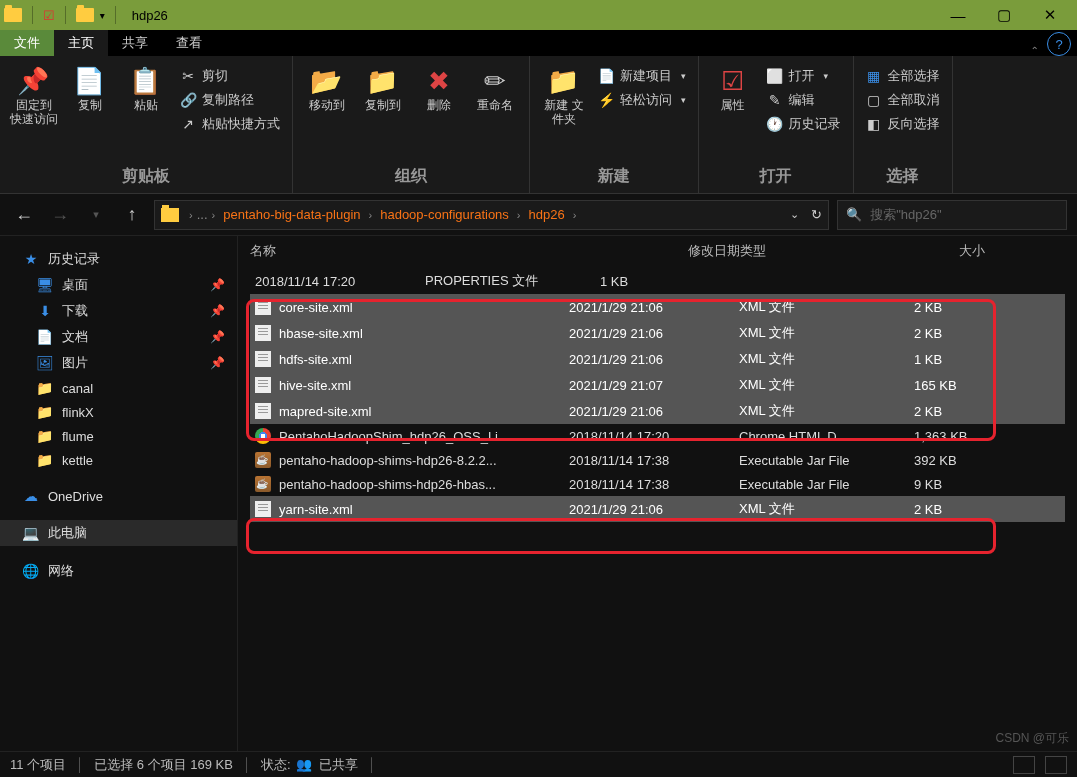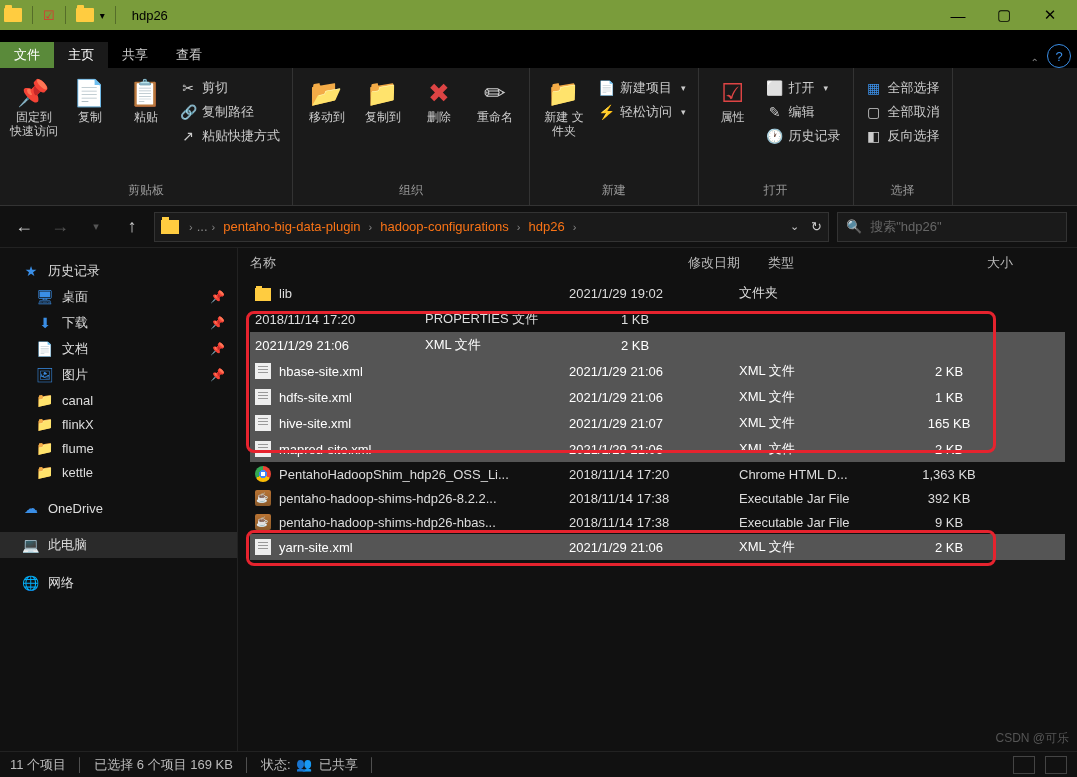--- a/index.html
+++ b/index.html
@@ -6,31 +6,31 @@
 body { background: #000; color: #ccc; width: 1077px; height: 777px; overflow: hidden; }
 .window { width: 100%; height: 100%; display: flex; flex-direction: column; background: #111; }
 .titlebar { height: 30px; background: #7a9c3b; display: flex; align-items: center; padding: 0 4px; color: #000; }
 .titlebar .qat { display: flex; align-items: center; gap: 6px; }
 .titlebar .icon-folder { width: 18px; height: 14px; background: #ffcc40; border-radius: 1px; position: relative; }
 .titlebar .icon-folder:before { content: ''; position: absolute; top: -3px; left: 1px; width: 7px; height: 3px; background: #ffcc40; border-radius: 1px 1px 0 0; }
 .titlebar .title-text { margin-left: 12px; font-size: 13px; }
 .titlebar .sep { width: 1px; height: 18px; background: rgba(0,0,0,.3); margin: 0 4px; }
 .titlebar .spacer { flex: 1; }
 .titlebar .sysbtn { width: 46px; height: 30px; display: flex; align-items: center; justify-content: center; font-size: 15px; color: #000; cursor: pointer; }
-.tabbar { height: 38px; background: #000; display: flex; align-items: flex-end; }
+.tabbar { height: 26px; background: #000; display: flex; align-items: flex-end; }
 .tabbar .ftab { height: 26px; padding: 0 14px; display: flex; align-items: center; color: #fff; background: #5a8a3a; font-size: 13px; }
 .tabbar .tab { height: 26px; padding: 0 14px; display: flex; align-items: center; color: #ccc; cursor: pointer; }
 .tabbar .tab.active { background: #1a1a1a; color: #fff; }
 .tabbar .spacer { flex: 1; }
 .tabbar .help { width: 24px; height: 24px; color: #3a8ee6; display: flex; align-items: center; justify-content: center; border: 1px solid #3a8ee6; border-radius: 50%; font-size: 13px; margin-right: 6px; cursor: pointer; }
 .tabbar .caret { color: #888; font-size: 10px; margin-right: 8px; cursor: pointer; }
 .ribbon { height: 138px; background: #1a1a1a; display: flex; border-bottom: 1px solid #333; }
 .rgroup { display: flex; flex-direction: column; padding: 4px 8px; border-right: 1px solid #333; }
 .rgroup .body { flex: 1; display: flex; align-items: flex-start; gap: 4px; padding-top: 4px; }
-.rgroup .label { text-align: center; color: #999; font-size: 12px; padding-bottom: 2px; }
+.rgroup .label { text-align: center; color: #999; font-size: 16px; padding-bottom: 2px; font-weight: bold; }
 .bigbtn { width: 52px; display: flex; flex-direction: column; align-items: center; gap: 4px; padding: 4px 2px; cursor: pointer; color: #ccc; }
 .bigbtn .ico { font-size: 26px; line-height: 1; }
 .bigbtn .txt { font-size: 12px; text-align: center; line-height: 1.2; }
 .smallcol { display: flex; flex-direction: column; gap: 4px; padding: 2px 0; }
 .smallbtn { display: flex; align-items: center; gap: 6px; color: #ccc; cursor: pointer; font-size: 12px; padding: 1px 4px; }
 .smallbtn .ico { width: 16px; text-align: center; font-size: 14px; }
 .addrbar { height: 42px; background: #111; display: flex; align-items: center; gap: 8px; padding: 6px 10px; border-bottom: 1px solid #222; }
 .navbtn { width: 28px; height: 28px; display: flex; align-items: center; justify-content: center; color: #ccc; font-size: 18px; cursor: pointer; }
 .navbtn.dim { color: #555; }
 .breadcrumb { flex: 1; height: 30px; border: 1px solid #333; background: #1a1a1a; display: flex; align-items: center; padding: 0 6px; gap: 2px; }
@@ -43,30 +43,30 @@
 .content { flex: 1; display: flex; overflow: hidden; background: #111; }
 .sidebar { width: 238px; background: #111; border-right: 1px solid #222; overflow-y: auto; padding: 10px 0; }
 .navitem { display: flex; align-items: center; gap: 8px; padding: 4px 10px 4px 36px; color: #ddd; cursor: pointer; position: relative; }
 .navitem.top { padding-left: 22px; }
 .navitem .pin { position: absolute; right: 12px; color: #777; font-size: 12px; }
 .navitem .ico { width: 18px; text-align: center; font-size: 14px; }
 .navitem.selected { background: #2a2a2a; }
 .cols { display: flex; padding: 6px 12px; color: #bbb; }
 .cols .c1 { flex: 0 0 320px; }
 .cols .c2 { flex: 0 0 170px; text-align: right; }
-.cols .c3 { flex: 0 0 175px; margin-left: 28px; }
+.cols .c3 { flex: 0 0 175px; }
 .cols .c4 { flex: 0 0 70px; text-align: right; }
 .filelist { flex: 1; overflow-y: auto; padding: 2px 12px; }
 .row { display: flex; align-items: center; padding: 3px 4px; color: #ddd; border: 1px solid transparent; }
 .row.sel { background: #555; color: #fff; }
 .row .c1 { flex: 0 0 314px; display: flex; align-items: center; gap: 8px; overflow: hidden; }
 .row .c1 .name { overflow: hidden; text-overflow: ellipsis; white-space: nowrap; }
 .row .c2 { flex: 0 0 170px; }
 .row .c3 { flex: 0 0 175px; overflow: hidden; text-overflow: ellipsis; white-space: nowrap; }
-.row .c4 { flex: 0 0 70px; text-align: center; }
+.row .c4 { flex: 0 0 70px; text-align: left; }
 .ficon { width: 16px; height: 16px; flex-shrink: 0; display: inline-block; }
 .i-folder { background: #ffcc40; position: relative; height: 13px; margin-top: 2px; }
 .i-folder:before { content:''; position:absolute; top:-3px; left:1px; width:6px; height:3px; background:#ffcc40; }
 .i-file { background: #eee; position: relative; }
 .i-file:after { content:''; position:absolute; left:3px; top:3px; right:3px; height:1px; background:#999; box-shadow: 0 3px 0 #999, 0 6px 0 #999; }
 .i-chrome { background: radial-gradient(circle at center,#fff 20%, #4285f4 22% 35%, transparent 36%), conic-gradient(#ea4335 0 120deg,#fbbc05 120deg 240deg,#34a853 240deg); border-radius:50%; }
 .i-jar { background: linear-gradient(#b87333,#8b5a2b); border-radius: 2px; position:relative; }
 .i-jar:after { content:'☕'; position:absolute; font-size:10px; line-height:16px; width:16px; text-align:center; color:#fff; }
 .redbox { position: absolute; border: 3px solid #e6232e; border-radius: 8px; pointer-events: none; }
 .filearea-wrap { position: relative; flex: 1; display: flex; flex-direction: column; overflow: hidden; }
@@ -317,34 +317,29 @@
 
     <div class="filearea-wrap">
       <div class="cols">
         <div class="c1">名称</div>
         <div class="c2">修改日期</div>
         <div class="c3">类型</div>
         <div class="c4">大小</div>
       </div>
       <div class="filelist" id="filelist">
           <div class="row">
-            <div class="c1">
-              <span class="ficon i-folder"></span>
-              <span class="name">lib</span>
-            </div>
-            <div class="c2">2021/1/29 19:02</div>
-            <div class="c3">文件夹</div>
-            <div class="c4"></div>
-          </div>
-          <div class="row">
             <div class="c2">2018/11/14 17:20</div>
             <div class="c3">PROPERTIES 文件</div>
             <div class="c4">1 KB</div>
           </div>
           <div class="row sel">
+            <div class="c1">
+              <span class="ficon i-file"></span>
+              <span class="name">core-site.xml</span>
+            </div>
             <div class="c2">2021/1/29 21:06</div>
             <div class="c3">XML 文件</div>
             <div class="c4">2 KB</div>
           </div>
           <div class="row sel">
             <div class="c1">
               <span class="ficon i-file"></span>
               <span class="name">hbase-site.xml</span>
             </div>
             <div class="c2">2021/1/29 21:06</div>

